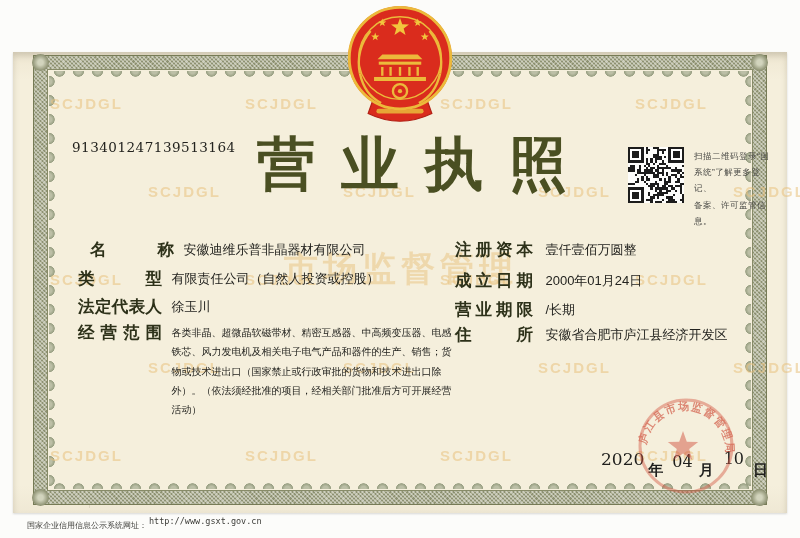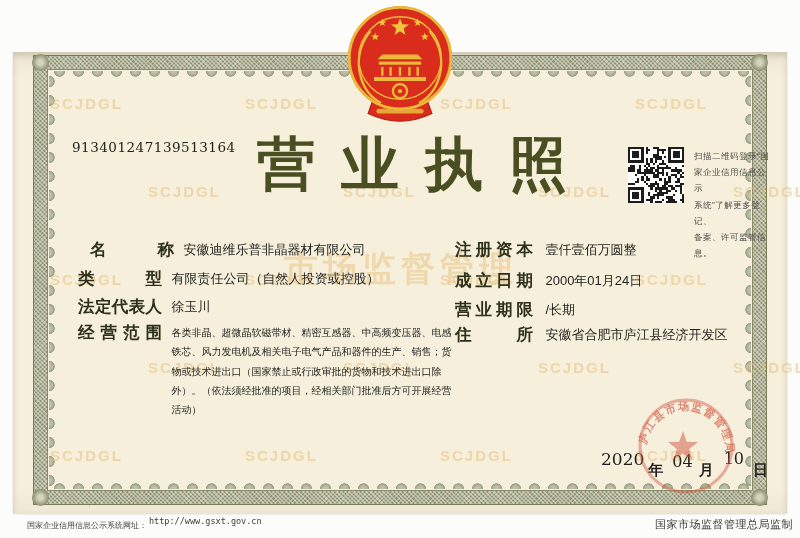--- a/index.html
+++ b/index.html
@@ -371,21 +371,20 @@
           <rect x="14" y="24" width="1" height="1" fill="#1c1c1c"></rect>
           <rect x="17" y="24" width="1" height="1" fill="#1c1c1c"></rect>
           <rect x="18" y="24" width="1" height="1" fill="#1c1c1c"></rect>
           <rect x="19" y="24" width="1" height="1" fill="#1c1c1c"></rect>
           <rect x="20" y="24" width="1" height="1" fill="#1c1c1c"></rect>
           <rect x="21" y="24" width="1" height="1" fill="#1c1c1c"></rect>
           <rect x="24" y="24" width="1" height="1" fill="#1c1c1c"></rect>
         </svg></div>
     <div class="qr-caption">
       <div>扫描二维码登录“国</div>
-      <div>家企业信用信息公示</div>
       <div>系统”了解更多登记、</div>
       <div>备案、许可监管信息。</div>
     </div>
 
     <div class="row" style="left:78px;top:239px;margin-left:12px;">
       <span class="flabel w-left">名称</span>
       <span class="fvalue" style="margin-left:5px;">安徽迪维乐普非晶器材有限公司</span>
     </div>
     <div class="row" style="left:78px;top:268px;">
       <span class="flabel w-left">类型</span>
@@ -418,21 +417,20 @@
     </div>
 
 
     <div class="date-row">
       <span class="d-num d-y">2020</span><span class="d-yu">年</span><span class="d-num d-m">04</span><span class="d-mu">月</span><span class="d-num d-d">10</span><span class="d-du">日</span>
     </div>
 
     <div class="footer-left">
       <span>国家企业信用信息公示系统网址：</span><span class="url">http://www.gsxt.gov.cn</span>
     </div>
-    <div class="footer-right">国家市场监督管理总局监制</div>
   </div>
 
   <svg class="seal" viewBox="0 0 114 114">
     <defs>
       <path id="sealArc" d="M 17,63 A 40,40 0 1 1 97,63" fill="none"></path>
     </defs>
     <circle cx="57" cy="59" r="46" fill="none" stroke="#d4543f" stroke-width="3" opacity=".55"></circle>
     <text font-size="11" font-weight="bold" fill="#cf4f3b" opacity=".8" letter-spacing="1.5">
       <textPath href="#sealArc" startOffset="4%">庐江县市场监督管理局</textPath>
     </text>

